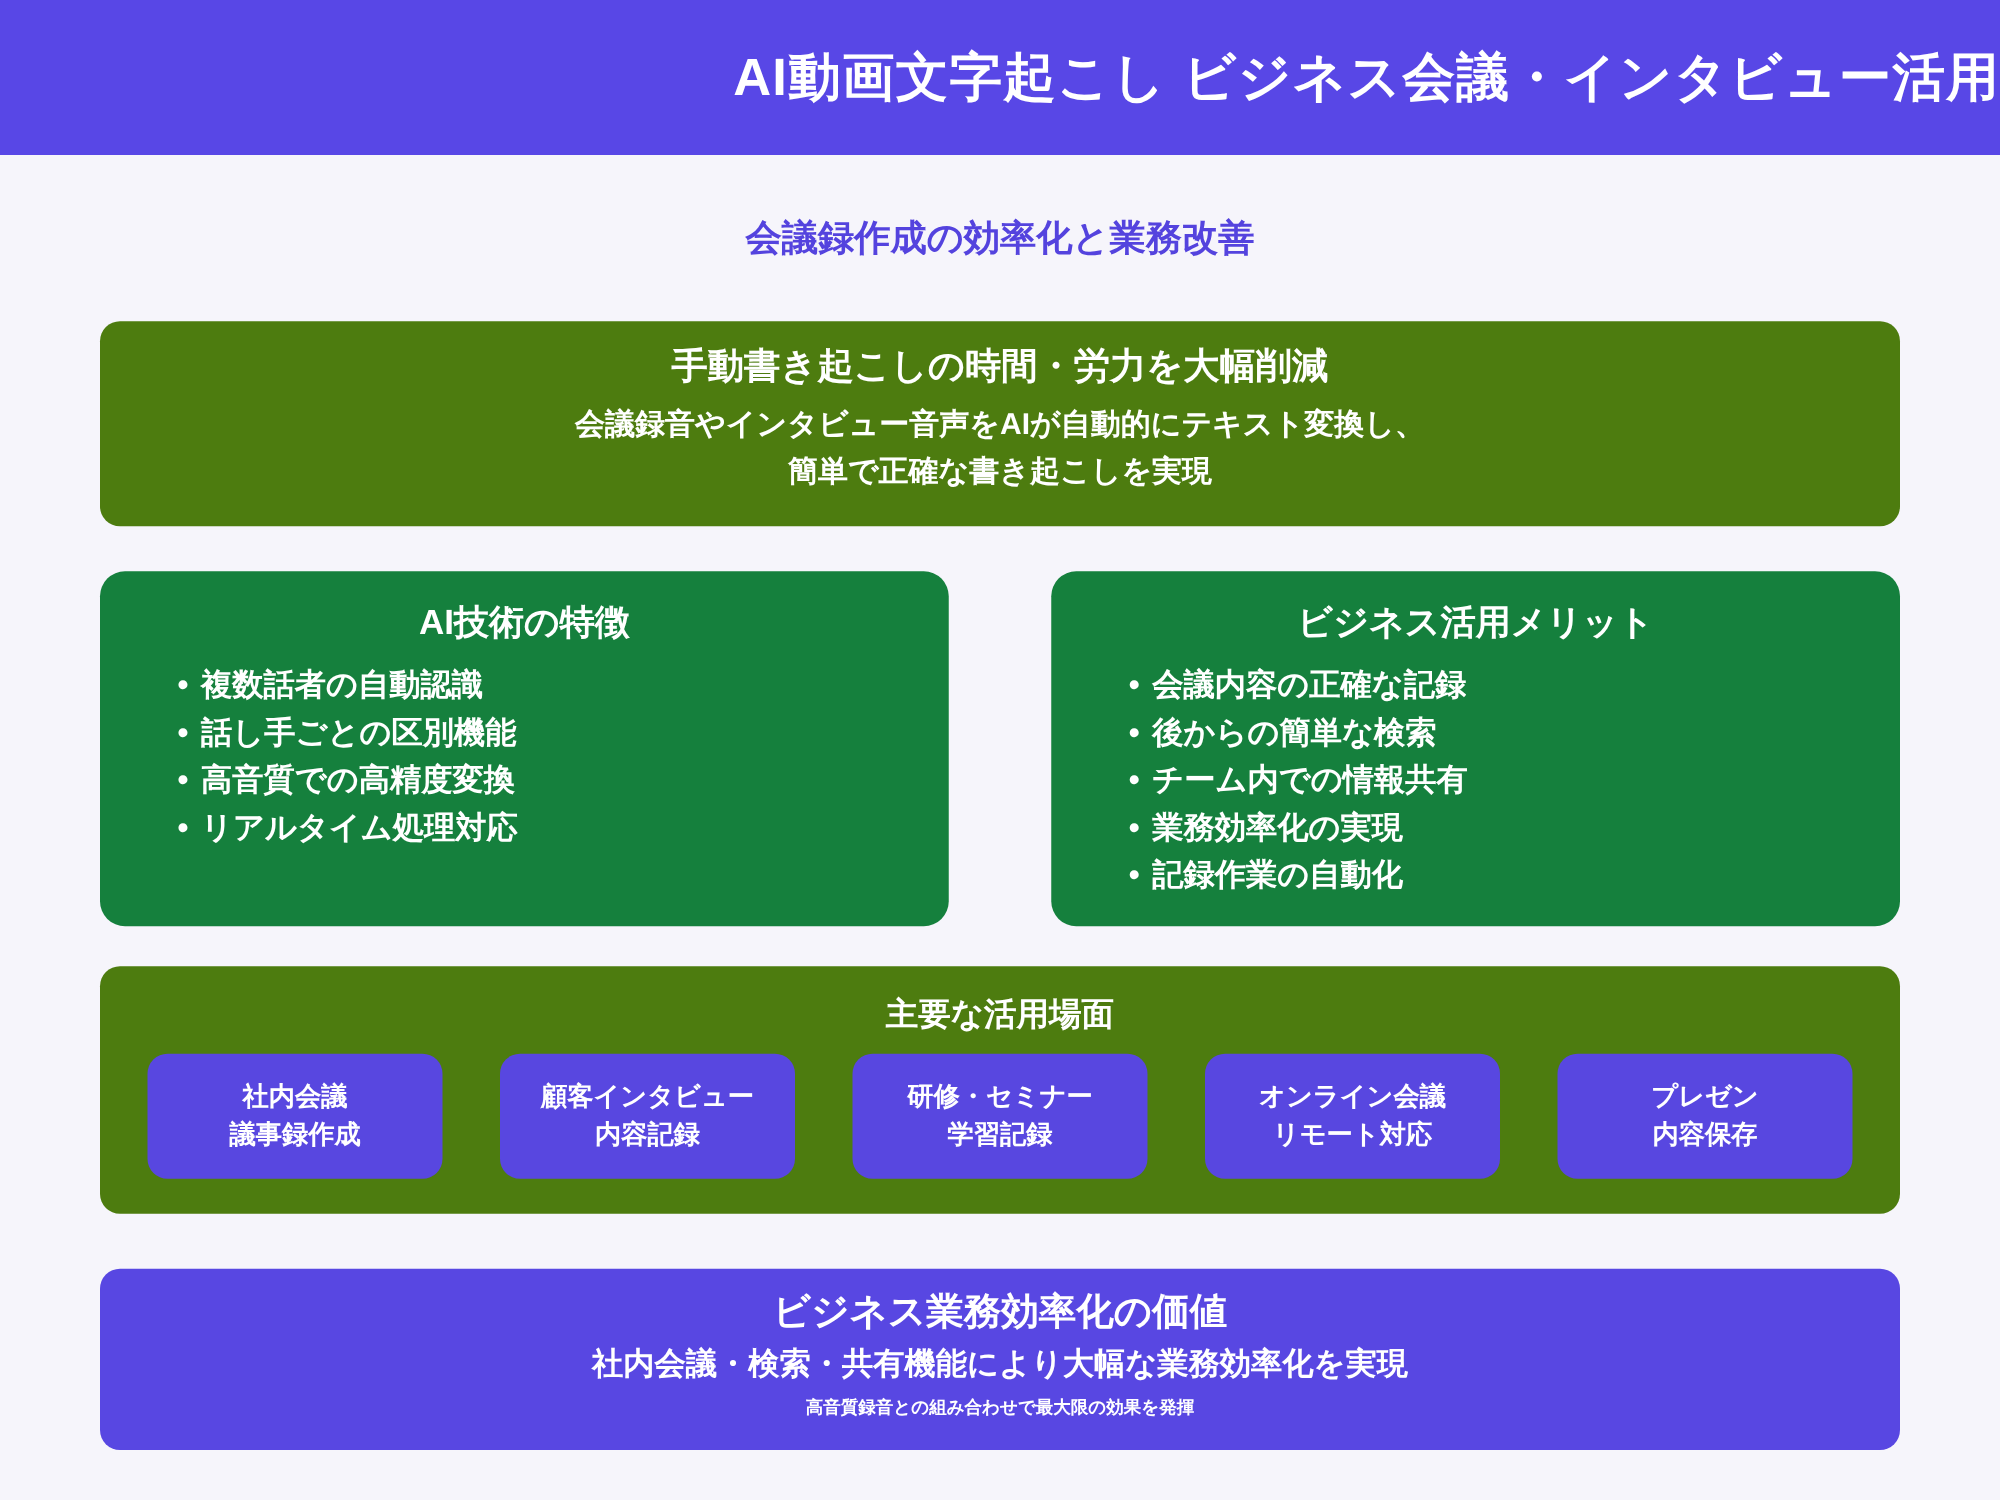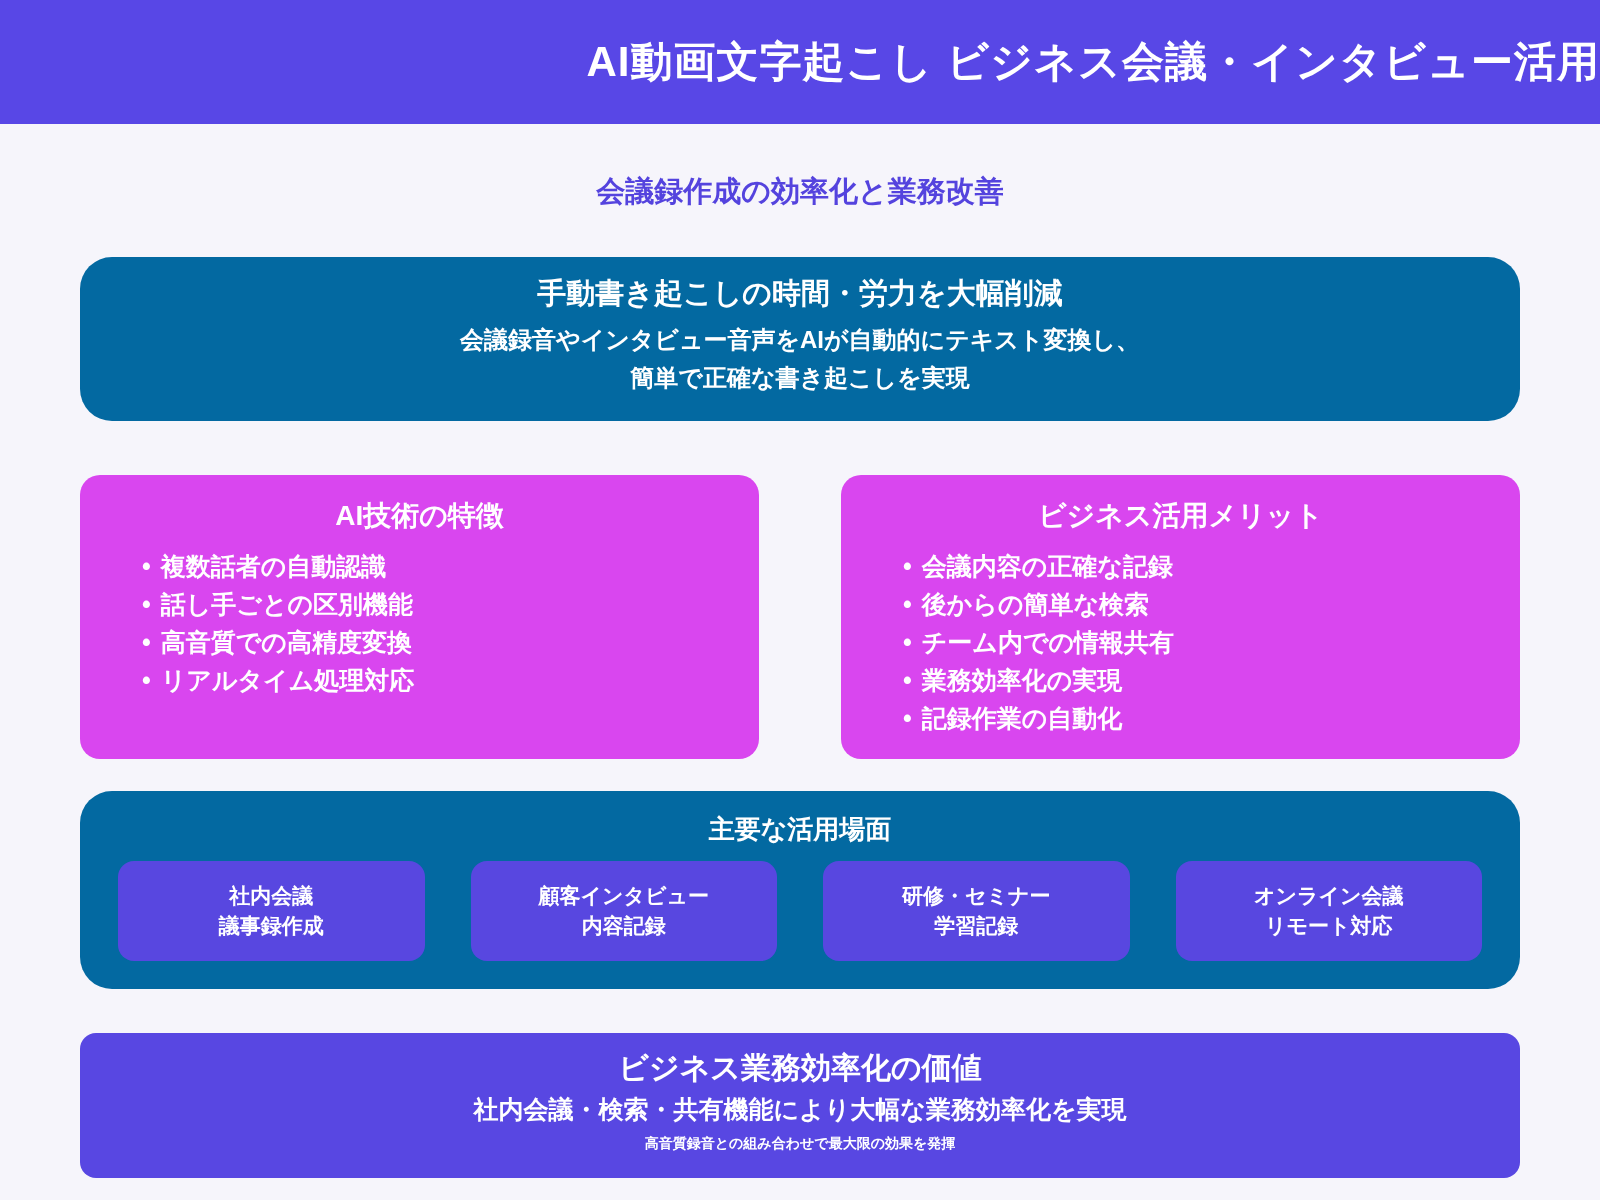--- a/index.html
+++ b/index.html
@@ -30,22 +30,22 @@
   }
   .subtitle {
     margin-top: 46px;
     text-align: center;
     color: #5443de;
     font-size: 29px;
     font-weight: bold;
     line-height: 42px;
   }
   .panel {
-    background: #0369a1;
-    border-radius: 32px;
+    background: #4d7c0f;
+    border-radius: 16px;
     margin-left: 80px;
     margin-right: 80px;
     color: #ffffff;
   }
   .hero {
     margin-top: 45px;
     padding: 18px 40px 24px;
     text-align: center;
   }
   .hero-title {
@@ -59,25 +59,24 @@
     font-weight: bold;
     line-height: 38px;
   }
   .row {
     display: flex;
     gap: 82px;
     margin: 36px 80px 0;
   }
   .col {
     flex: 1;
-    background: #d946ef;
+    background: #15803d;
     border-radius: 20px;
     padding: 24px 0 22px;
     color: #ffffff;
-    margin-top: 18px;
   }
   .col-title {
     text-align: center;
     font-size: 28px;
     font-weight: bold;
     line-height: 34px;
   }
   .col ul {
     list-style: none;
     margin-top: 14px;
@@ -203,20 +202,24 @@
         <span>内容記録</span>
       </div>
       <div class="usage-card">
         <span>研修・セミナー</span>
         <span>学習記録</span>
       </div>
       <div class="usage-card">
         <span>オンライン会議</span>
         <span>リモート対応</span>
       </div>
+      <div class="usage-card">
+        <span>プレゼン</span>
+        <span>内容保存</span>
+      </div>
     </div>
   </div>
 
   <div class="value">
     <div class="value-title">ビジネス業務効率化の価値</div>
     <div class="value-line1">社内会議・検索・共有機能により大幅な業務効率化を実現</div>
     <div class="value-line2">高音質録音との組み合わせで最大限の効果を発揮</div>
   </div>
 
 </div>

